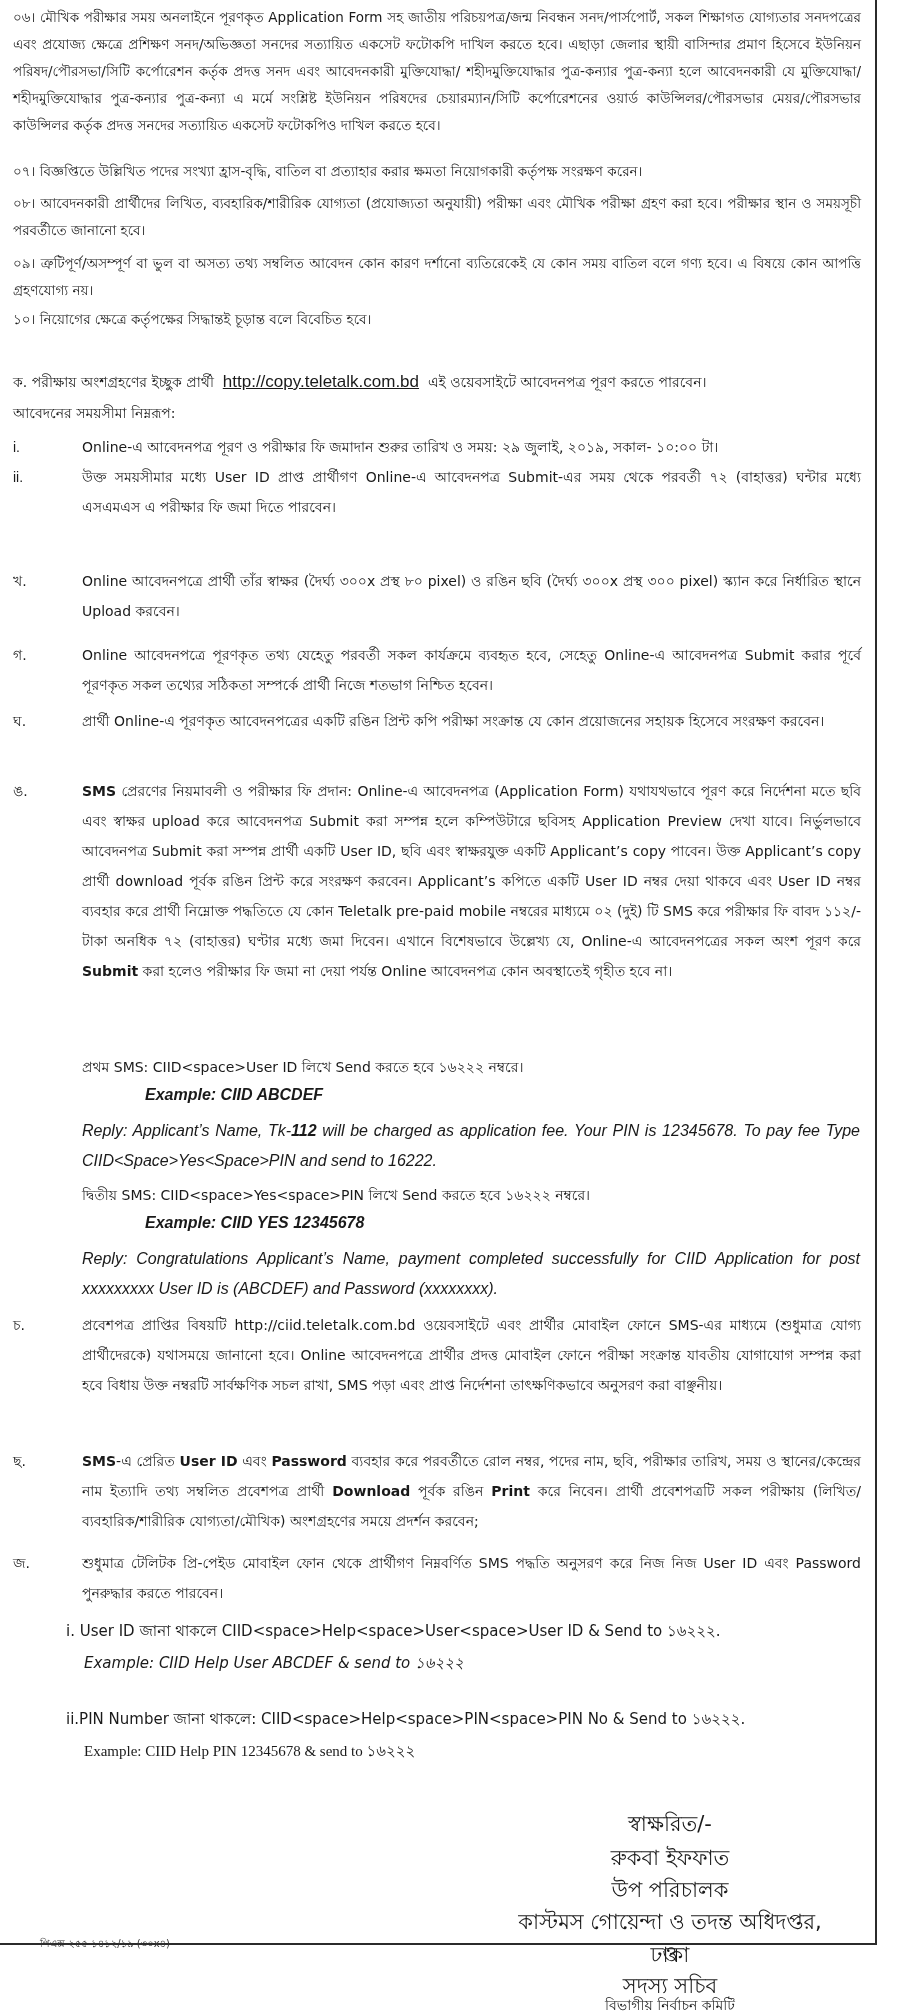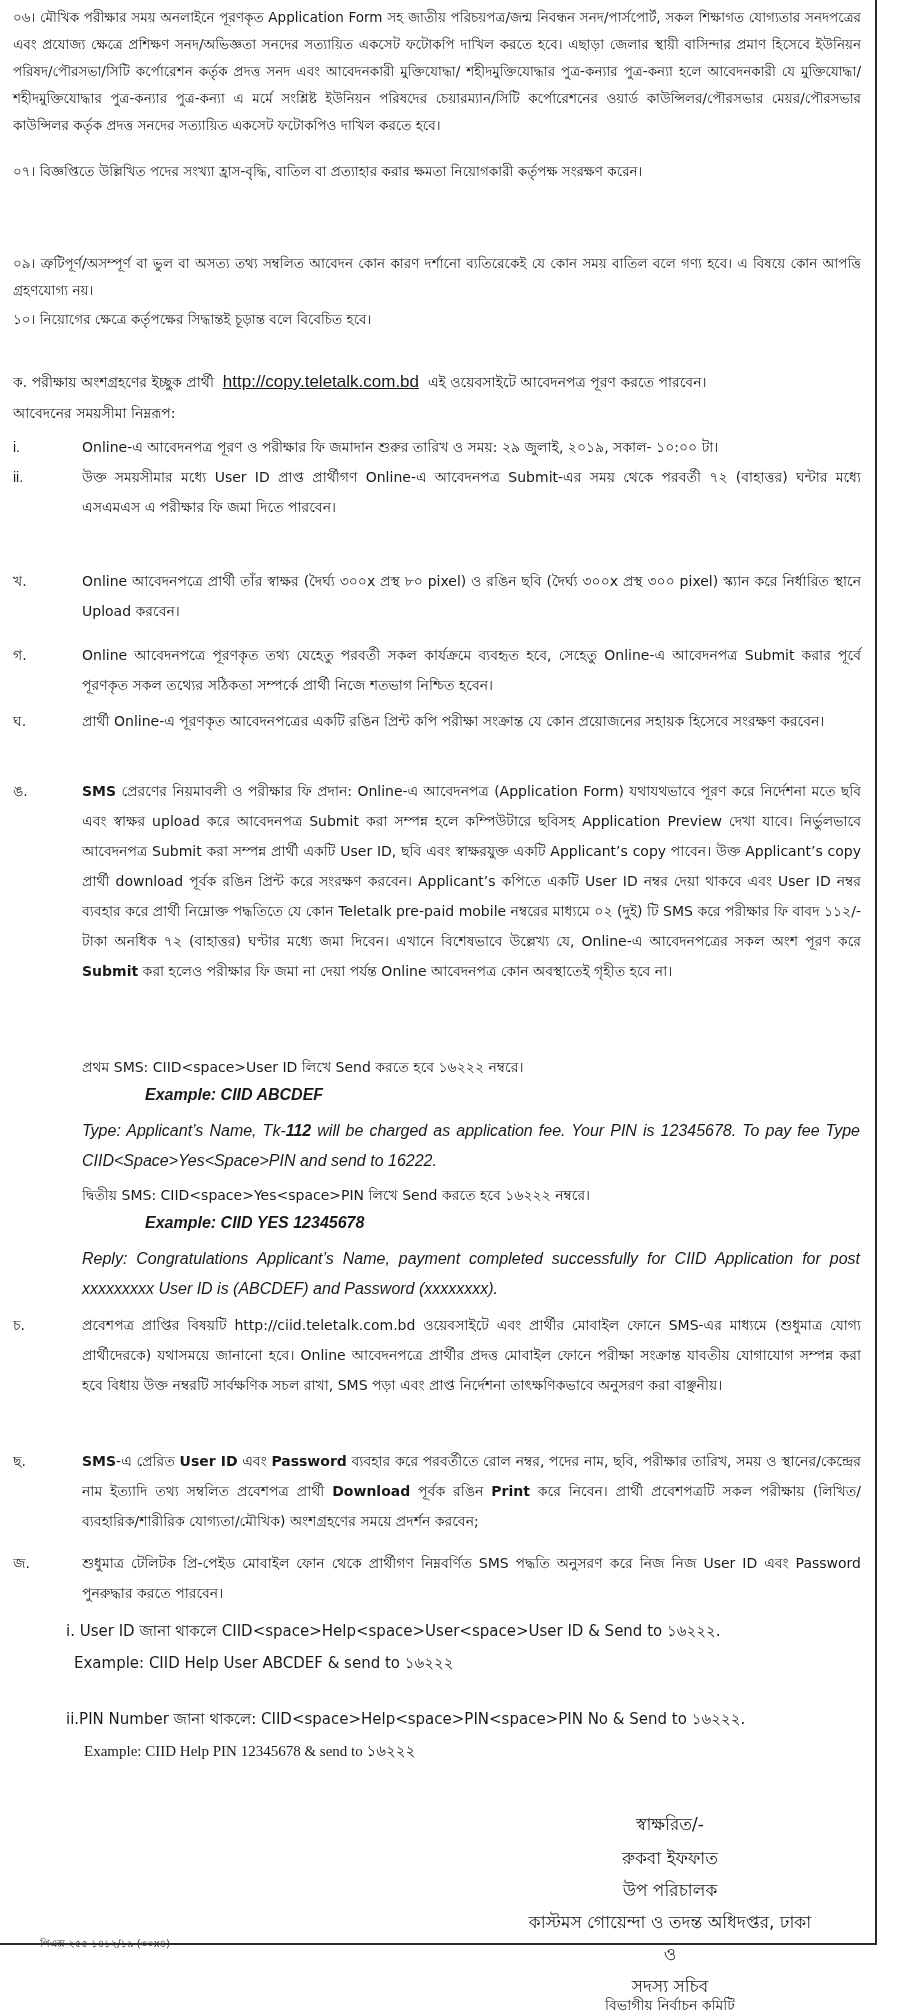--- a/index.html
+++ b/index.html
@@ -23,30 +23,31 @@
   }
   .item .marker { position: absolute; left: 0; top: 0; width: 60px; }
   .item .body { margin-left: 69px; text-align: justify; }
   .link { text-decoration: underline; font-family: "Liberation Sans", sans-serif; font-size: 17px; }
   .en { font-family: "Liberation Sans", sans-serif; }
   .b { font-weight: bold; }
   .indent { position: absolute; left: 82px; width: 780px; font-size: 14px; line-height: 30px; }
   .example { position: absolute; left: 145px; font-size: 16px; font-weight: bold; font-style: italic; font-family: "Liberation Sans", sans-serif; }
   .reply { position: absolute; left: 82px; width: 778px; font-size: 16px; line-height: 30px; font-style: italic; font-family: "Liberation Sans", sans-serif; text-align: justify; }
   .sub { position: absolute; font-size: 15px; line-height: 30px; }
-  .sig { position: absolute; left: 500px; width: 340px; text-align: center; font-size: 17px; line-height: 33px; }
+  .sig { position: absolute; left: 500px; width: 340px; text-align: center; font-size: 21px; line-height: 33px; }
   .footer-code { position: absolute; left: 40px; top: 1936px; font-size: 10px; color: #333; }
 </style>
 </head>
 <body>
 
 <div class="page">
 
   <div class="para" style="top:4px;">০৬। মৌখিক পরীক্ষার সময় অনলাইনে পূরণকৃত Application Form সহ জাতীয় পরিচয়পত্র/জন্ম নিবন্ধন সনদ/পার্সপোর্ট, সকল শিক্ষাগত যোগ্যতার সনদপত্রের এবং প্রযোজ্য ক্ষেত্রে প্রশিক্ষণ সনদ/অভিজ্ঞতা সনদের সত্যায়িত একসেট ফটোকপি দাখিল করতে হবে। এছাড়া জেলার স্থায়ী বাসিন্দার প্রমাণ হিসেবে ইউনিয়ন পরিষদ/পৌরসভা/সিটি কর্পোরেশন কর্তৃক প্রদত্ত সনদ এবং আবেদনকারী মুক্তিযোদ্ধা/ শহীদমুক্তিযোদ্ধার পুত্র-কন্যার পুত্র-কন্যা হলে আবেদনকারী যে মুক্তিযোদ্ধা/ শহীদমুক্তিযোদ্ধার পুত্র-কন্যার পুত্র-কন্যা এ মর্মে সংশ্লিষ্ট ইউনিয়ন পরিষদের চেয়ারম্যান/সিটি কর্পোরেশনের ওয়ার্ড কাউন্সিলর/পৌরসভার মেয়র/পৌরসভার কাউন্সিলর কর্তৃক প্রদত্ত সনদের সত্যায়িত একসেট ফটোকপিও দাখিল করতে হবে।</div>
   <div class="para" style="top:158px;">০৭। বিজ্ঞপ্তিতে উল্লিখিত পদের সংখ্যা হ্রাস-বৃদ্ধি, বাতিল বা প্রত্যাহার করার ক্ষমতা নিয়োগকারী কর্তৃপক্ষ সংরক্ষণ করেন।</div>
+  <div class="para" style="top:190px;">০৮। আবেদনকারী প্রার্থীদের লিখিত, ব্যবহারিক/শারীরিক যোগ্যতা (প্রযোজ্যতা অনুযায়ী) পরীক্ষা এবং মৌখিক পরীক্ষা গ্রহণ করা হবে। পরীক্ষার স্থান ও সময়সূচী পরবর্তীতে জানানো হবে।</div>
   <div class="para" style="top:250px;">০৯। ত্রুটিপূর্ণ/অসম্পূর্ণ বা ভুল বা অসত্য তথ্য সম্বলিত আবেদন কোন কারণ দর্শানো ব্যতিরেকেই যে কোন সময় বাতিল বলে গণ্য হবে। এ বিষয়ে কোন আপত্তি গ্রহণযোগ্য নয়।</div>
   <div class="para" style="top:306px;">১০। নিয়োগের ক্ষেত্রে কর্তৃপক্ষের সিদ্ধান্তই চূড়ান্ত বলে বিবেচিত হবে।</div>
 
   <div class="para" style="top:368px; font-size:14px;">
     <span>ক. পরীক্ষায় অংশগ্রহণের ইচ্ছুক প্রার্থী</span>
     &nbsp;<span class="link">http://copy.teletalk.com.bd</span>&nbsp;
     <span>এই ওয়েবসাইটে আবেদনপত্র পূরণ করতে পারবেন।</span>
   </div>
   <div class="para" style="top:400px; font-size:14px;">আবেদনের সময়সীমা নিম্নরূপ:</div>
 
@@ -72,42 +73,42 @@
     <div class="body">প্রার্থী Online-এ পূরণকৃত আবেদনপত্রের একটি রঙিন প্রিন্ট কপি পরীক্ষা সংক্রান্ত যে কোন প্রয়োজনের সহায়ক হিসেবে সংরক্ষণ করবেন।</div>
   </div>
 
   <div class="item" style="top:776px;">
     <span class="marker">ঙ.</span>
     <div class="body"><span class="b">SMS</span><span> প্রেরণের নিয়মাবলী ও পরীক্ষার ফি প্রদান: Online-এ আবেদনপত্র (Application Form) যথাযথভাবে পূরণ করে নির্দেশনা মতে ছবি এবং স্বাক্ষর upload করে আবেদনপত্র Submit করা সম্পন্ন হলে কম্পিউটারে ছবিসহ Application Preview দেখা যাবে। নির্ভুলভাবে আবেদনপত্র Submit করা সম্পন্ন প্রার্থী একটি User ID, ছবি এবং স্বাক্ষরযুক্ত একটি Applicant’s copy পাবেন। উক্ত Applicant’s copy প্রার্থী download পূর্বক রঙিন প্রিন্ট করে সংরক্ষণ করবেন। Applicant’s কপিতে একটি User ID নম্বর দেয়া থাকবে এবং User ID নম্বর ব্যবহার করে প্রার্থী নিম্নোক্ত পদ্ধতিতে যে কোন Teletalk pre-paid mobile নম্বরের মাধ্যমে ০২ (দুই) টি SMS করে পরীক্ষার ফি বাবদ ১১২/- টাকা অনধিক ৭২ (বাহাত্তর) ঘণ্টার মধ্যে জমা দিবেন। এখানে বিশেষভাবে উল্লেখ্য যে, Online-এ আবেদনপত্রের সকল অংশ পূরণ করে </span><span class="b">Submit</span><span> করা হলেও পরীক্ষার ফি জমা না দেয়া পর্যন্ত Online আবেদনপত্র কোন অবস্থাতেই গৃহীত হবে না।</span></div>
   </div>
 
   <div class="indent" style="top:1052px;">প্রথম SMS: CIID&lt;space&gt;User ID লিখে Send  করতে হবে ১৬২২২  নম্বরে।</div>
   <div class="example" style="top:1086px;">Example: CIID ABCDEF</div>
-  <div class="reply" style="top:1116px;"><span>Type: Applicant’s Name, Tk-</span><span class="b">112</span><span> will be charged as application fee. Your PIN is 12345678. To pay fee Type CIID&lt;Space&gt;Yes&lt;Space&gt;PIN and send to 16222.</span></div>
+  <div class="reply" style="top:1116px;"><span>Reply: Applicant’s Name, Tk-</span><span class="b">112</span><span> will be charged as application fee. Your PIN is 12345678. To pay fee Type CIID&lt;Space&gt;Yes&lt;Space&gt;PIN and send to 16222.</span></div>
   <div class="indent" style="top:1180px;">দ্বিতীয় SMS: CIID&lt;space&gt;Yes&lt;space&gt;PIN লিখে Send  করতে হবে ১৬২২২  নম্বরে।</div>
   <div class="example" style="top:1214px;">Example: CIID YES 12345678</div>
   <div class="reply" style="top:1244px;">Reply: Congratulations Applicant’s Name, payment completed successfully for CIID Application for post xxxxxxxxx User ID is (ABCDEF) and Password (xxxxxxxx).</div>
 
   <div class="item" style="top:1310px;">
     <span class="marker">চ.</span>
     <div class="body">প্রবেশপত্র প্রাপ্তির বিষয়টি http://ciid.teletalk.com.bd ওয়েবসাইটে এবং প্রার্থীর মোবাইল ফোনে SMS-এর মাধ্যমে (শুধুমাত্র যোগ্য প্রার্থীদেরকে) যথাসময়ে জানানো হবে। Online আবেদনপত্রে প্রার্থীর প্রদত্ত মোবাইল ফোনে পরীক্ষা সংক্রান্ত যাবতীয় যোগাযোগ সম্পন্ন করা হবে বিধায় উক্ত নম্বরটি সার্বক্ষণিক সচল রাখা, SMS পড়া এবং প্রাপ্ত নির্দেশনা তাৎক্ষণিকভাবে অনুসরণ করা বাঞ্ছনীয়।</div>
   </div>
 
   <div class="item" style="top:1446px;">
     <span class="marker">ছ.</span>
     <div class="body"><span class="b">SMS</span><span>-এ প্রেরিত </span><span class="b">User ID</span><span> এবং </span><span class="b">Password</span><span> ব্যবহার করে পরবর্তীতে রোল নম্বর, পদের নাম, ছবি, পরীক্ষার তারিখ, সময় ও স্থানের/কেন্দ্রের নাম ইত্যাদি তথ্য সম্বলিত প্রবেশপত্র প্রার্থী </span><span class="b">Download</span><span> পূর্বক রঙিন </span><span class="b">Print</span><span> করে নিবেন। প্রার্থী প্রবেশপত্রটি সকল পরীক্ষায় (লিখিত/ব্যবহারিক/শারীরিক যোগ্যতা/মৌখিক) অংশগ্রহণের সময়ে প্রদর্শন করবেন;</span></div>
   </div>
 
   <div class="item" style="top:1548px;">
     <span class="marker">জ.</span>
     <div class="body">শুধুমাত্র টেলিটক প্রি-পেইড মোবাইল ফোন থেকে প্রার্থীগণ নিম্নবর্ণিত SMS পদ্ধতি অনুসরণ করে নিজ নিজ User ID এবং Password পুনরুদ্ধার করতে পারবেন।</div>
   </div>
 
   <div class="sub" style="left:66px; top:1616px;">i. User ID জানা থাকলে CIID&lt;space&gt;Help&lt;space&gt;User&lt;space&gt;User ID &amp; Send to ১৬২২২.</div>
-  <div class="sub" style="left:74px; top:1648px;">Example: CIID Help User ABCDEF &amp; send to ১৬২২২</div>
+  <div class="sub" style="left:84px; top:1648px;font-style:italic;">Example: CIID Help User ABCDEF &amp; send to ১৬২২২</div>
   <div class="sub" style="left:66px; top:1704px;">ii.PIN Number জানা থাকলে: CIID&lt;space&gt;Help&lt;space&gt;PIN&lt;space&gt;PIN No &amp; Send to ১৬২২২.</div>
   <div class="sub" style="left:84px; top:1736px;font-family:Liberation Serif, serif;">Example: CIID Help PIN 12345678 &amp; send to ১৬২২২</div>
 
   <div class="sig" style="top:1808px;">স্বাক্ষরিত/-</div>
   <div class="sig" style="top:1842px;">রুকবা ইফফাত</div>
   <div class="sig" style="top:1874px;">উপ পরিচালক</div>
   <div class="sig" style="top:1906px;">কাস্টমস গোয়েন্দা ও তদন্ত অধিদপ্তর, ঢাকা</div>
   <div class="sig" style="top:1938px;">ও</div>
   <div class="sig" style="top:1970px;">সদস্য সচিব</div>
   <div class="sig" style="top:2000px; line-height:10px; font-size:14px;">বিভাগীয় নির্বাচন কমিটি</div>

